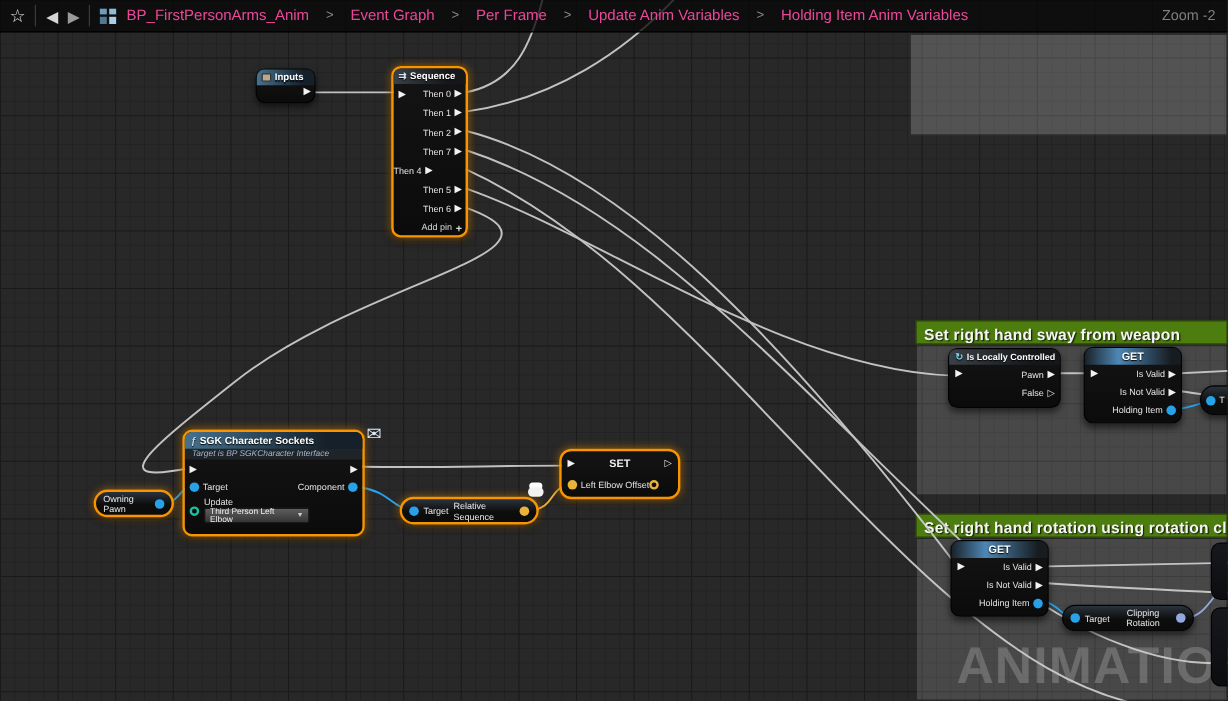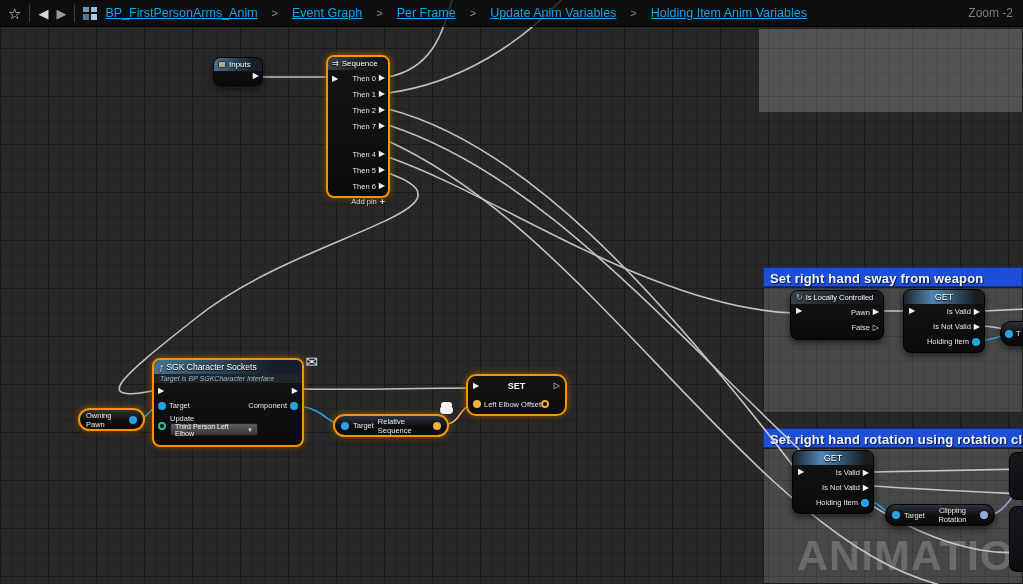--- a/index.html
+++ b/index.html
@@ -11,28 +11,28 @@
     background-image:
       linear-gradient(#1a1a1a 1px, transparent 1px),
       linear-gradient(90deg,#1a1a1a 1px, transparent 1px),
       linear-gradient(#222222 1px, transparent 1px),
       linear-gradient(90deg,#222222 1px, transparent 1px);
     background-size:48px 48px,48px 48px,12px 12px,12px 12px;
     color:#e8e8e8;
   }
   
   .comment-body { position:absolute; background:rgba(255,255,255,0.15); border:1px solid rgba(0,0,0,0.55); z-index:1; }
-  .comment-header { position:absolute; background:#1d4ed8; color:#f5f5f5; font-weight:bold; font-size:13px;
+  .comment-header { position:absolute; background:#4d7c0f; color:#f5f5f5; font-weight:bold; font-size:13px;
     padding:3px 6px 2px 6px; text-shadow:1px 1px 1px rgba(0,0,0,0.75); letter-spacing:.2px;
     border:1px solid rgba(0,0,0,.4); z-index:2; white-space:nowrap; overflow:hidden; }
   #wires { position:absolute; left:0; top:0; z-index:3; pointer-events:none; }
   .node { position:absolute; z-index:4; background:linear-gradient(#141414,#0b0b0b);
     border:1.5px solid rgba(0,0,0,0.85); border-radius:8px; box-shadow:0 3px 6px rgba(0,0,0,0.55); }
   .node.selected { border:2px solid #f79400; box-shadow:0 0 7px rgba(247,148,0,.55),0 3px 6px rgba(0,0,0,.5); }
-  .ntitle { display:flex; align-items:center; gap:3px; font-size:8.5px; font-weight:normal; color:#fff;
+  .ntitle { display:flex; align-items:center; gap:3px; font-size:8.5px; font-weight:bold; color:#fff;
     padding:2px 5px; border-radius:6px 6px 0 0; text-shadow:0 1px 1px #000; white-space:nowrap; }
   .t-steel { background:linear-gradient(90deg,#46728f,#15202b 80%); }
   .t-dark  { background:linear-gradient(90deg,#3a4148,#15171a 75%); }
   .t-get   { background:linear-gradient(90deg,#1a2127,#4d87b5 35%,#171c21 90%); justify-content:center; }
   .nicon { font-size:8px; color:#cfe3f3; }
   .prow { display:flex; align-items:center; font-size:7.5px; color:#e4e4e4; white-space:nowrap; }
   .pin-exec { color:#f2f2f2; font-size:8px; line-height:1; }
   .pin-exec.hollow { color:#e0e0e0; }
   .dot { width:8px; height:8px; border-radius:50%; flex:none; }
   .dot.blue { background:#27a2e8; }
@@ -40,21 +40,21 @@
   .dot.yellow.hollow { background:transparent; border:2px solid #e9b23a; width:8px; height:8px; }
   .dot.teal.hollow { background:transparent; border:2px solid #18c3a2; }
   .dot.peri { background:#94a8e0; }
   .pill { display:flex; align-items:center; border-radius:11px; background:linear-gradient(rgba(110,140,175,.28),rgba(20,20,20,0) 55%),linear-gradient(#101010,#0b0b0b); }
   .rlabel { font-size:7.5px; color:#e8e8e8; }
   
   #toolbar { position:absolute; left:0; top:0; width:1023px; height:27px; z-index:6;
     background:rgba(6,6,6,0.76); border-bottom:1px solid #000; display:flex; align-items:center; padding:0 8px; gap:8px; }
   .tb-sep { width:1px; height:18px; background:#3a3a3a; flex:none; }
   .tb-ic { font-size:15px; line-height:1; }
-  .crumb { font-size:12.5px; color:#0ea5e9; white-space:nowrap;text-decoration:underline; }
+  .crumb { font-size:12.5px; color:#ec4899; white-space:nowrap; }
   .crumb-sep { font-size:11px; color:#8c8c8c; padding:0 6px; }
   #zoom-label { position:absolute; right:10px; top:6px; font-size:12px; color:#7f7f7f; z-index:6; }
   
   .dd { display:flex; align-items:center; justify-content:space-between; width:88px; height:13px;
     background:linear-gradient(#5e5e5e,#353535); border:1px solid #191919; border-radius:2px;
     font-size:7px; color:#f0f0f0; padding:0 4px; }
   .watermark { position:absolute; left:797px; top:531px; z-index:2; font-size:43px; font-weight:bold;
     letter-spacing:1px; color:rgba(255,255,255,0.20); }
   .partial { position:absolute; z-index:4; background:linear-gradient(#16181c,#0c0d0f);
     border:1.5px solid rgba(0,0,0,.85); }
@@ -131,21 +131,21 @@
         <span class="pin-exec">▶</span>
       </div>
     <div class="prow" style="justify-content:flex-end;height:16px;gap:3px;padding-right:3px;">
         <span>Then 2</span>
         <span class="pin-exec">▶</span>
       </div>
     <div class="prow" style="justify-content:flex-end;height:16px;gap:3px;padding-right:3px;">
         <span>Then 7</span>
         <span class="pin-exec">▶</span>
       </div>
-    <div class="prow" style="justify-content:flex-end;height:16px;gap:3px;padding-right:3px;margin-top:12px;">
+    <div class="prow" style="justify-content:flex-start;height:16px;gap:3px;padding-right:3px;">
         <span>Then 4</span>
         <span class="pin-exec">▶</span>
       </div>
     <div class="prow" style="justify-content:flex-end;height:16px;gap:3px;padding-right:3px;">
         <span>Then 5</span>
         <span class="pin-exec">▶</span>
       </div>
     <div class="prow" style="justify-content:flex-end;height:16px;gap:3px;padding-right:3px;">
         <span>Then 6</span>
         <span class="pin-exec">▶</span>

